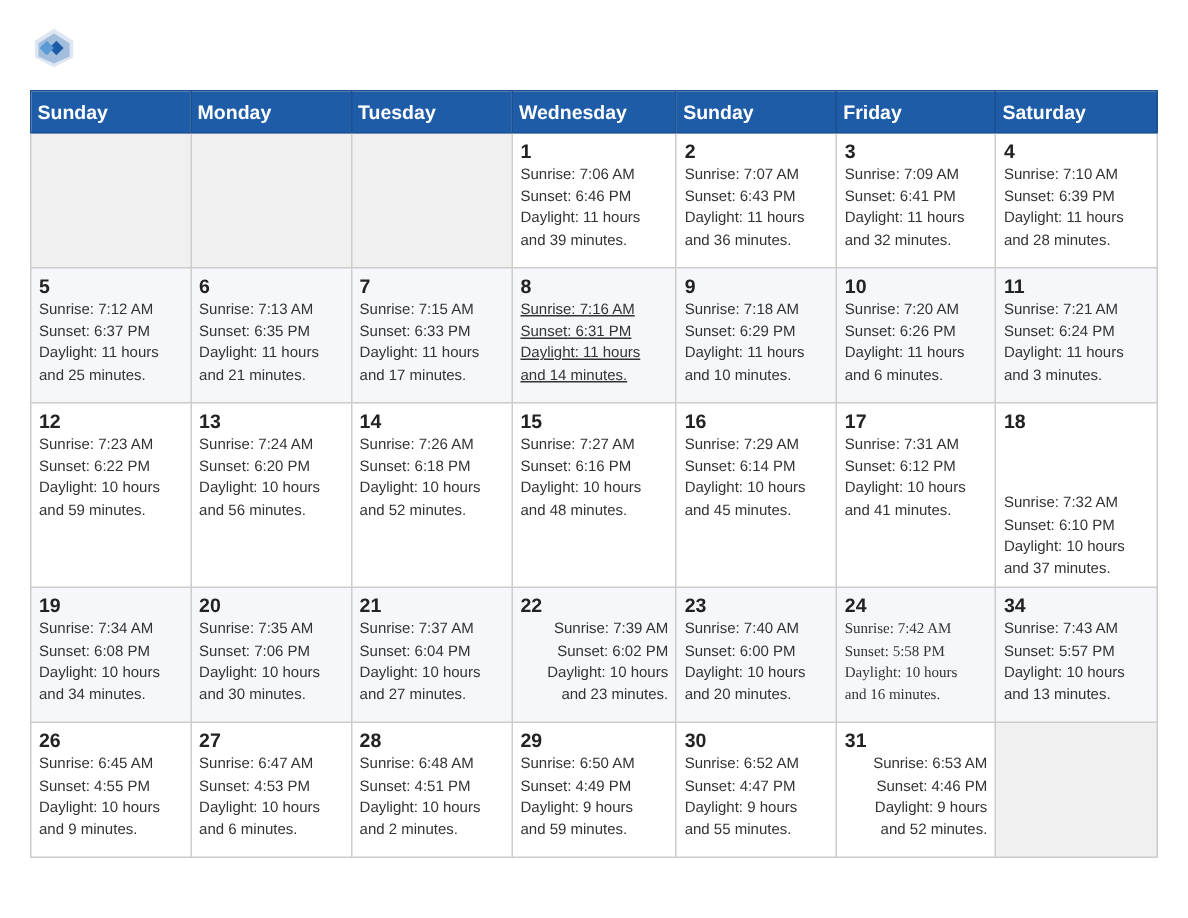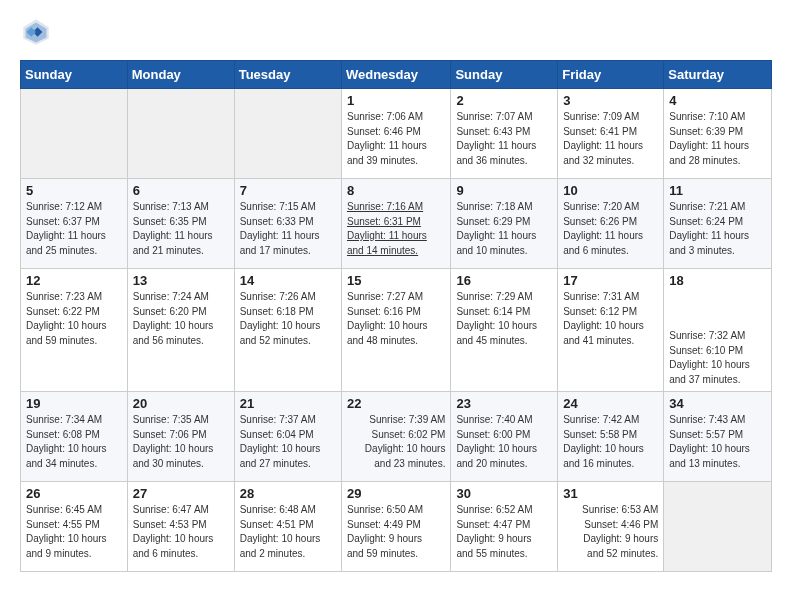--- a/index.html
+++ b/index.html
@@ -292,21 +292,21 @@
           </td>
           <td>
             <div class="day-num">23</div>
             <div class="cell-info" style="white-space: pre-line;">Sunrise: 7:40 AM
 Sunset: 6:00 PM
 Daylight: 10 hours
 and 20 minutes.</div>
           </td>
           <td>
             <div class="day-num">24</div>
-            <div class="cell-info" style="white-space: pre-line;">Sunrise: 7:42 AM
+            <div class="cell-info" style="white-space: pre-line; font-family: Liberation Serif, serif;">Sunrise: 7:42 AM
 Sunset: 5:58 PM
 Daylight: 10 hours
 and 16 minutes.</div>
           </td>
           <td>
             <div class="day-num">34</div>
             <div class="cell-info" style="white-space: pre-line;">Sunrise: 7:43 AM
 Sunset: 5:57 PM
 Daylight: 10 hours
 and 13 minutes.</div>

